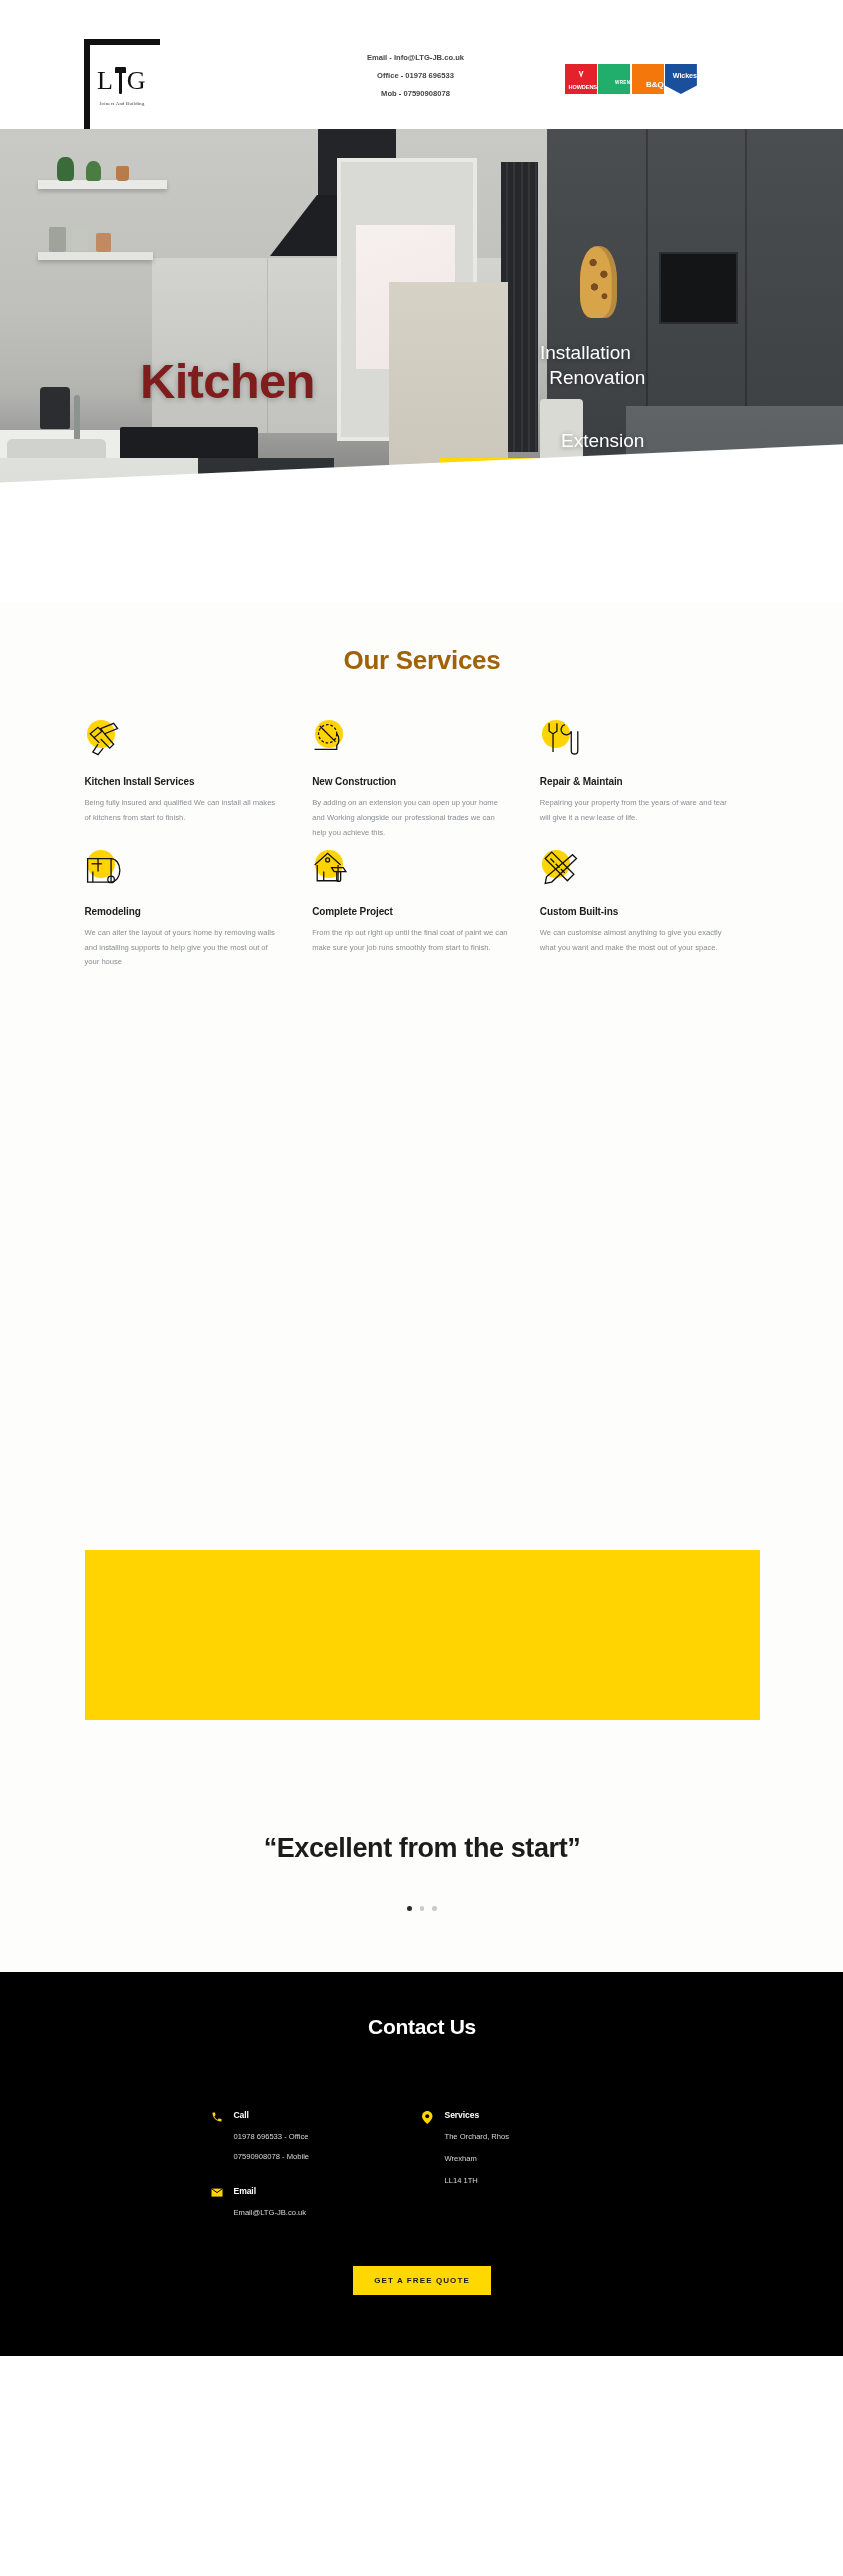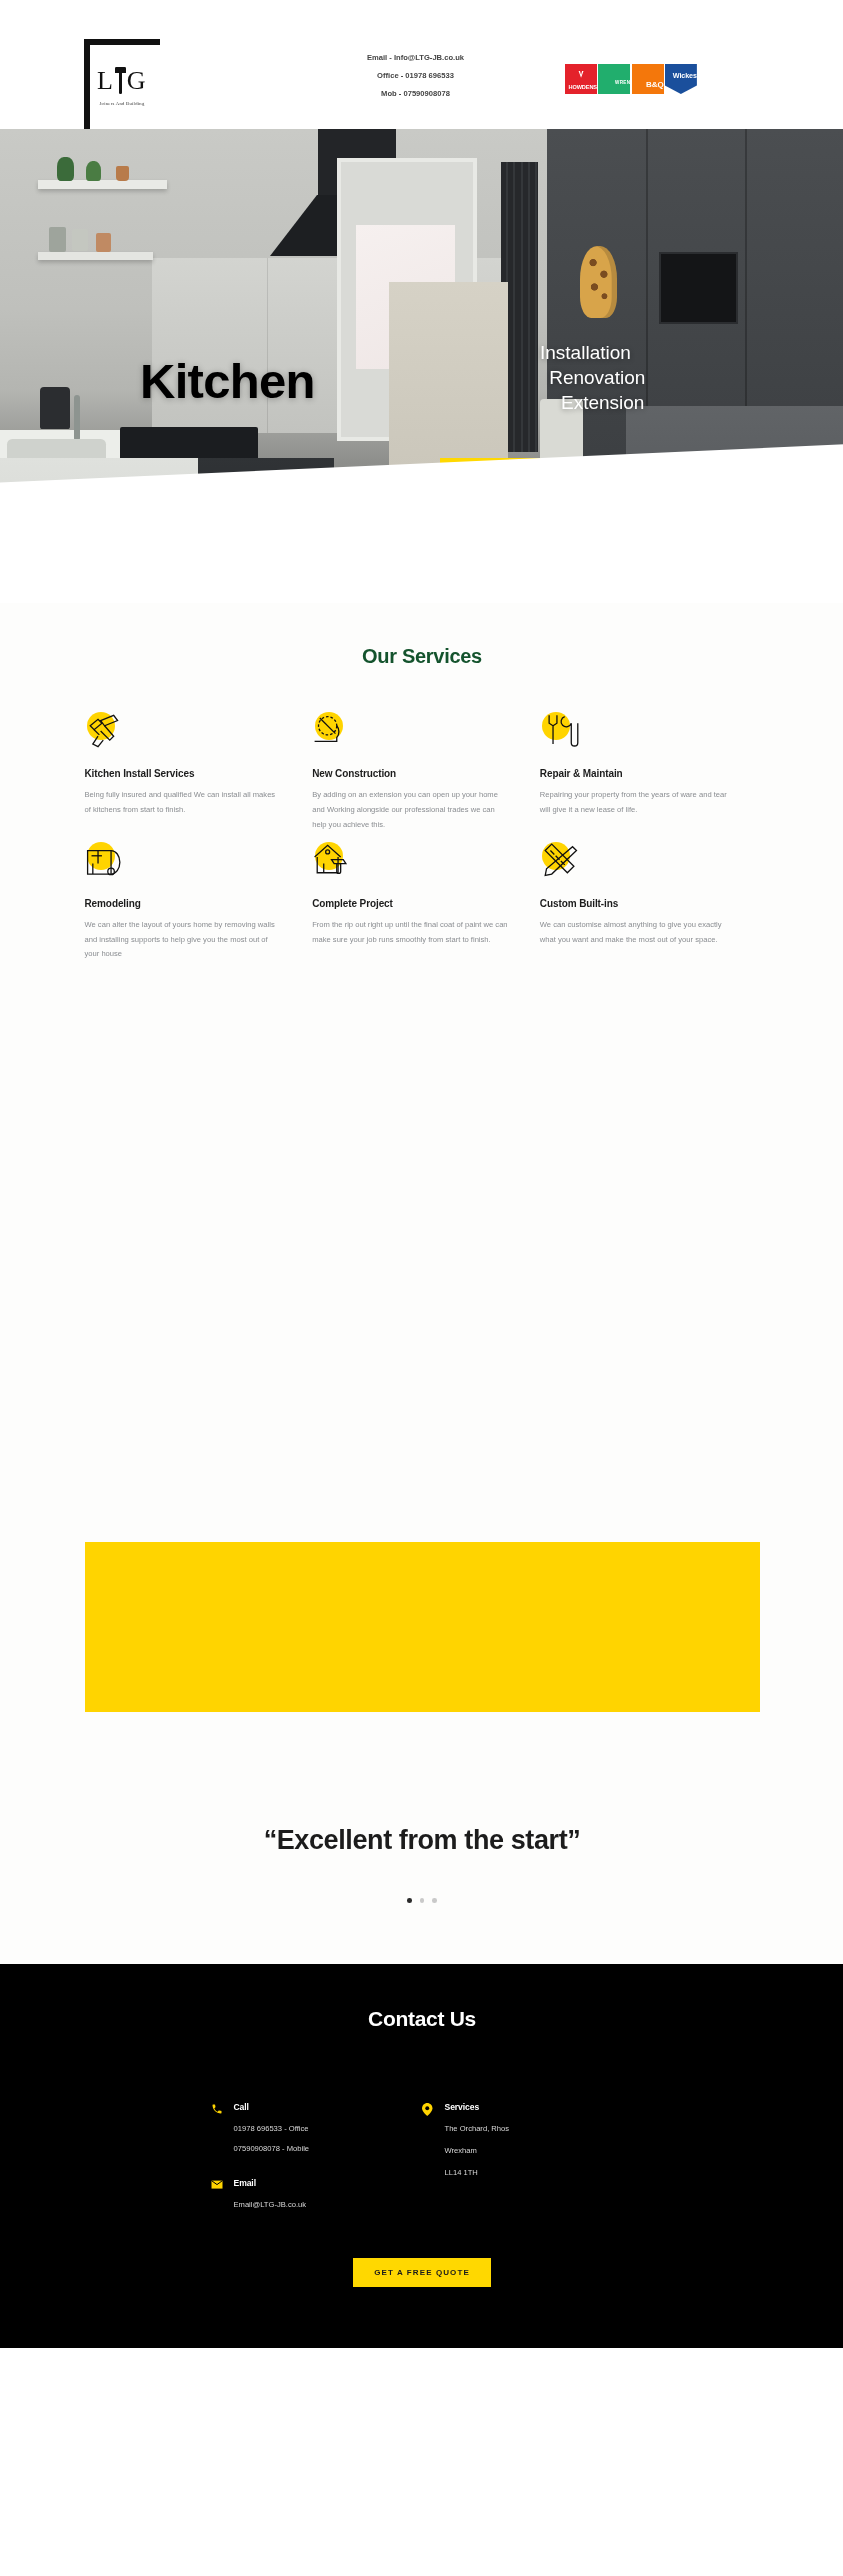--- a/index.html
+++ b/index.html
@@ -189,37 +189,37 @@
   .hp-mat{position:absolute;left:369px;top:395px;width:132px;height:37px;background:#2f4763;border-radius:2.6px;transform:skewX(-9deg);}
   .hp-rightpanel{position:absolute;left:626px;top:277px;width:217px;height:224px;background:linear-gradient(180deg,#616467,#4c4f52);}
   .hp-bin{position:absolute;left:540px;top:270px;width:43px;height:119px;background:#d9dad4;border-radius:4px;}
   .hp-tall{position:absolute;left:389px;top:153px;width:119px;height:237px;background:linear-gradient(180deg,#d6d2c6,#c8c4b8);}
 
   .hero-word-kitchen{
     position:absolute;
     left:140px; top:224px;
     font-size:49px;
     font-weight:bold;
-    color:#000000;
+    color:#7f1d1d;
     letter-spacing:-0.7px;
     text-shadow:0 1.3px 6.6px rgba(0,0,0,.28);
   }
   .hero-sublist{
     position:absolute;
     left:540px; top:211px;
     text-align:left;
   }
   .hero-sublist div{
     font-size:19px;
     color:#fff;
     line-height:1.32;
     text-shadow:0 1.3px 5.3px rgba(0,0,0,.38);
   }
   .hero-sublist div:nth-child(2){padding-left:9.2px;}
-  .hero-sublist div:nth-child(3){padding-left:21px;}
+  .hero-sublist div:nth-child(3){padding-left:21px;margin-top:38px;}
 
   .btn-quote{
     display:inline-block;
     background:#ffd800;
     color:#1b1b1b;
     border:none;
     font-family:"Liberation Sans", sans-serif;
     font-size:8px;
     font-weight:bold;
     letter-spacing:1.1px;
@@ -250,23 +250,23 @@
     transform-origin:left bottom;
   }
 
   
   .services{
     background:#fdfdfc;
     padding:42px 0 0 0;
   }
   .sec-title{
     text-align:center;
-    font-size:20px;
-    font-weight:bold;
-    color:#14532d;
+    font-size:26px;
+    font-weight:bold;
+    color:#a16207;
     letter-spacing:-0.3px;
     margin-bottom:43px;
   }
   .svc-grid{
     width:675px;
     margin:0 auto;
     display:grid;
     grid-template-columns:repeat(3,1fr);
     column-gap:16px;
     row-gap:25px;

